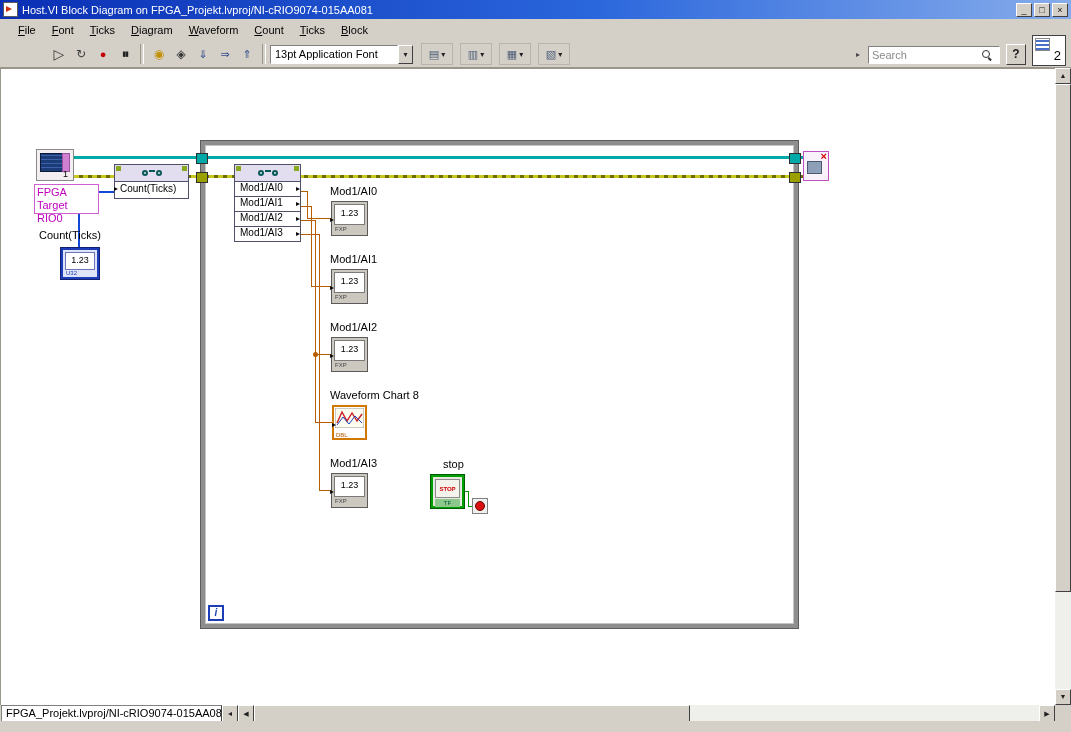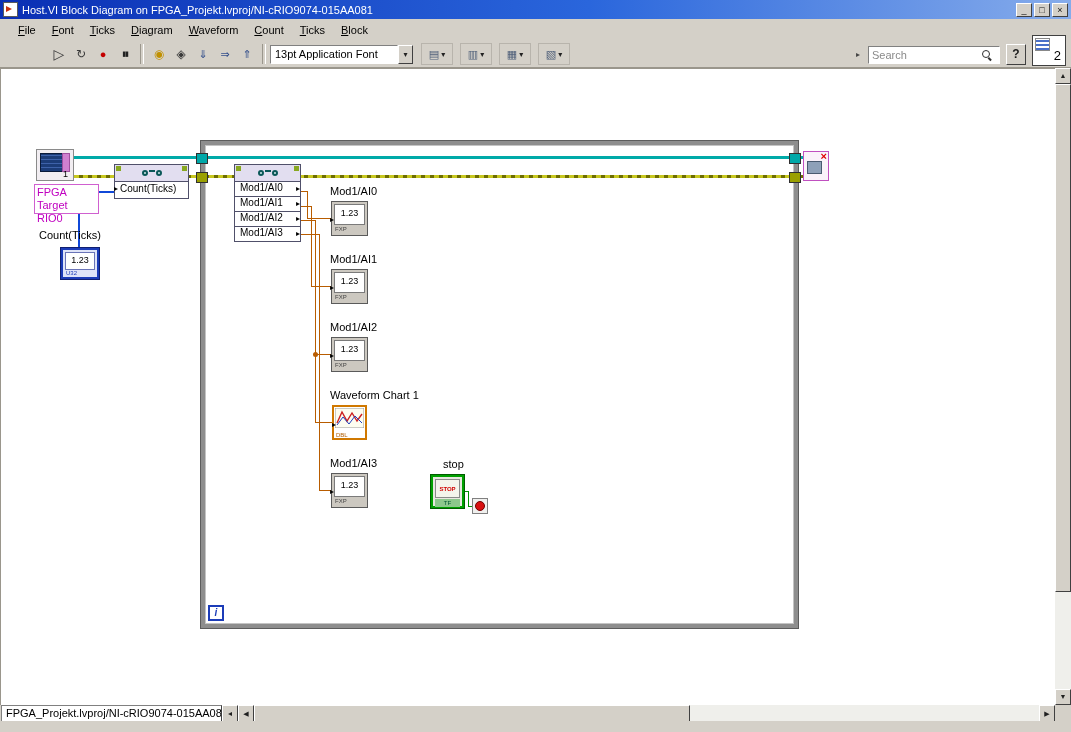--- a/index.html
+++ b/index.html
@@ -304,21 +304,21 @@
       <div class="typ">FXP</div>
     </div>
 
     <div class="abs lv-label" style="left:329px;top:252px;">Mod1/AI2</div>
     <div class="term" style="left:330px;top:268px;width:37px;height:35px;">
       <span class="in-arrow">▸</span>
       <div class="val">1.23</div>
       <div class="typ">FXP</div>
     </div>
 
-    <div class="abs lv-label" style="left:329px;top:320px;">Waveform Chart 1</div>
+    <div class="abs lv-label" style="left:329px;top:320px;">Waveform Chart 8</div>
     <div class="chart-term" style="left:331px;top:336px;width:35px;height:35px;">
       <span class="in-arrow" style="position:absolute;left:-2px;top:13px;font-size:8px;color:#000;">▸</span>
       <svg width="29" height="20">
         <rect x="0" y="0" width="29" height="20" fill="#fdfdf0" stroke="#999" stroke-width="1"></rect>
         <polyline points="2,15 7,4 12,13 17,5 22,13 27,6" fill="none" stroke="#cc2020" stroke-width="1.4"></polyline>
         <polyline points="2,17 8,9 14,16 20,8 27,15" fill="none" stroke="#2040c0" stroke-width="1"></polyline>
       </svg>
       <div class="typ">DBL</div>
     </div>
 

